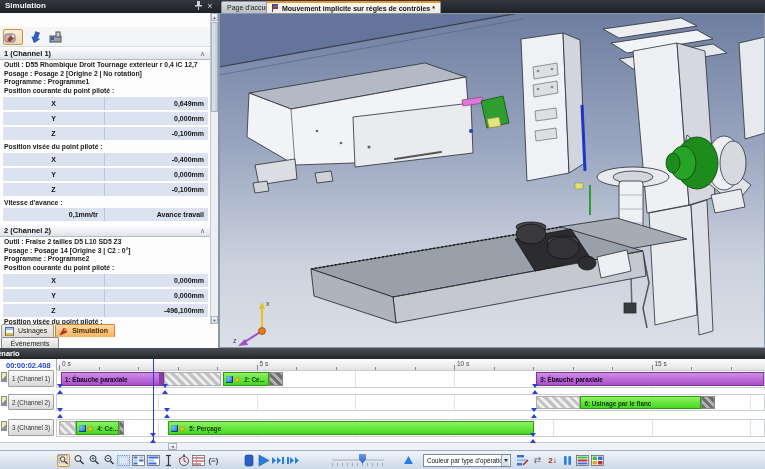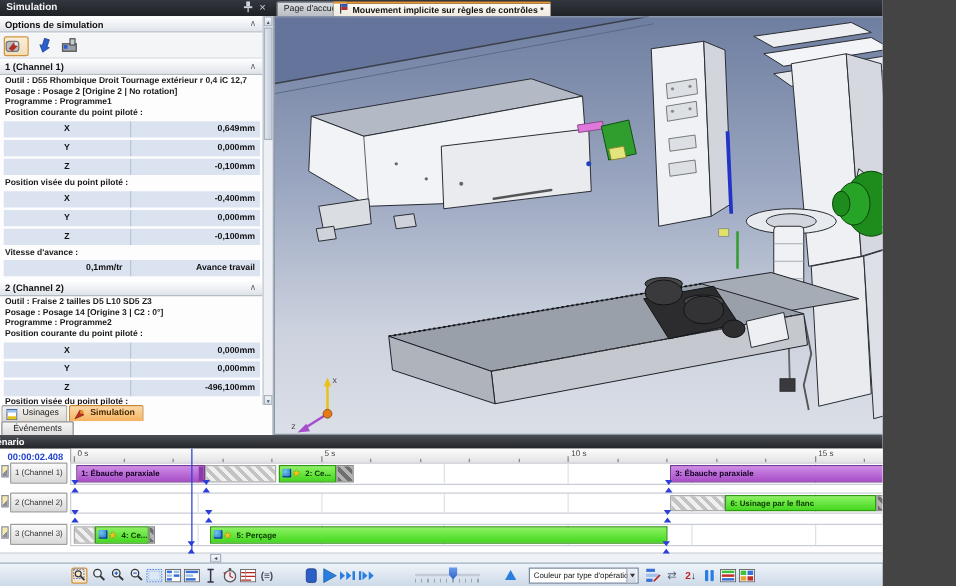--- a/index.html
+++ b/index.html
@@ -1,16 +1,16 @@
 <!DOCTYPE html>
 <html><head>
 <meta charset="utf-8">
 <style>
   html,body{margin:0;padding:0;background:#444;}
-  #app{position:relative;width:706px;height:469px;background:#e9edf2;overflow:hidden;
+  #app{position:relative;width:765px;height:469px;background:#e9edf2;overflow:hidden;
        font-family:"Liberation Sans",sans-serif;-webkit-font-smoothing:antialiased;}
   #app *{box-sizing:border-box;}
 
   
   #titlebar{position:absolute;left:0;top:0;width:765px;height:13px;
     background:linear-gradient(#33373f,#1e2126);color:#fff;}
   .panel-title{position:absolute;left:5px;top:1px;font-size:8px;font-weight:bold;color:#f2f2f2;}
   .dock-btn{position:absolute;top:1px;width:10px;height:11px;color:#cdd2da;font-size:8px;
     text-align:center;line-height:11px;cursor:pointer;}
   #pin-btn{left:193px;} #close-btn{left:205px;font-size:9px;}
@@ -137,23 +137,20 @@
             <rect x="0" y="0" width="1" height="8" fill="#445"></rect>
             <rect x="1" y="0" width="5" height="2.5" fill="#2a55c0"></rect>
             <rect x="1" y="2.5" width="5" height="2.5" fill="#b03030"></rect>
           </svg>
       </span><span>Mouvement implicite sur règles de contrôles *</span>
     </div>
   </div>
 
   <div id="left-panel">
 
-    <div class="sec-head" style="top:0;">
-      <span>Options de simulation</span><span class="chev">∧</span>
-    </div>
 
     <div class="opt-row">
       <div class="opt-btn sel" style="left:3px;">
         <svg width="14" height="12" viewBox="0 0 14 12">
             <rect x="1" y="2" width="10" height="8" rx="2" fill="#b8bcc4" stroke="#777"></rect>
             <path d="M3 8 L7 3 L10 6 L6 10 Z" fill="#b03024"></path>
             <circle cx="9" cy="4" r="1.5" fill="#e0e4ea"></circle>
           </svg>
       </div>
       <div class="opt-btn" style="left:26px;">

